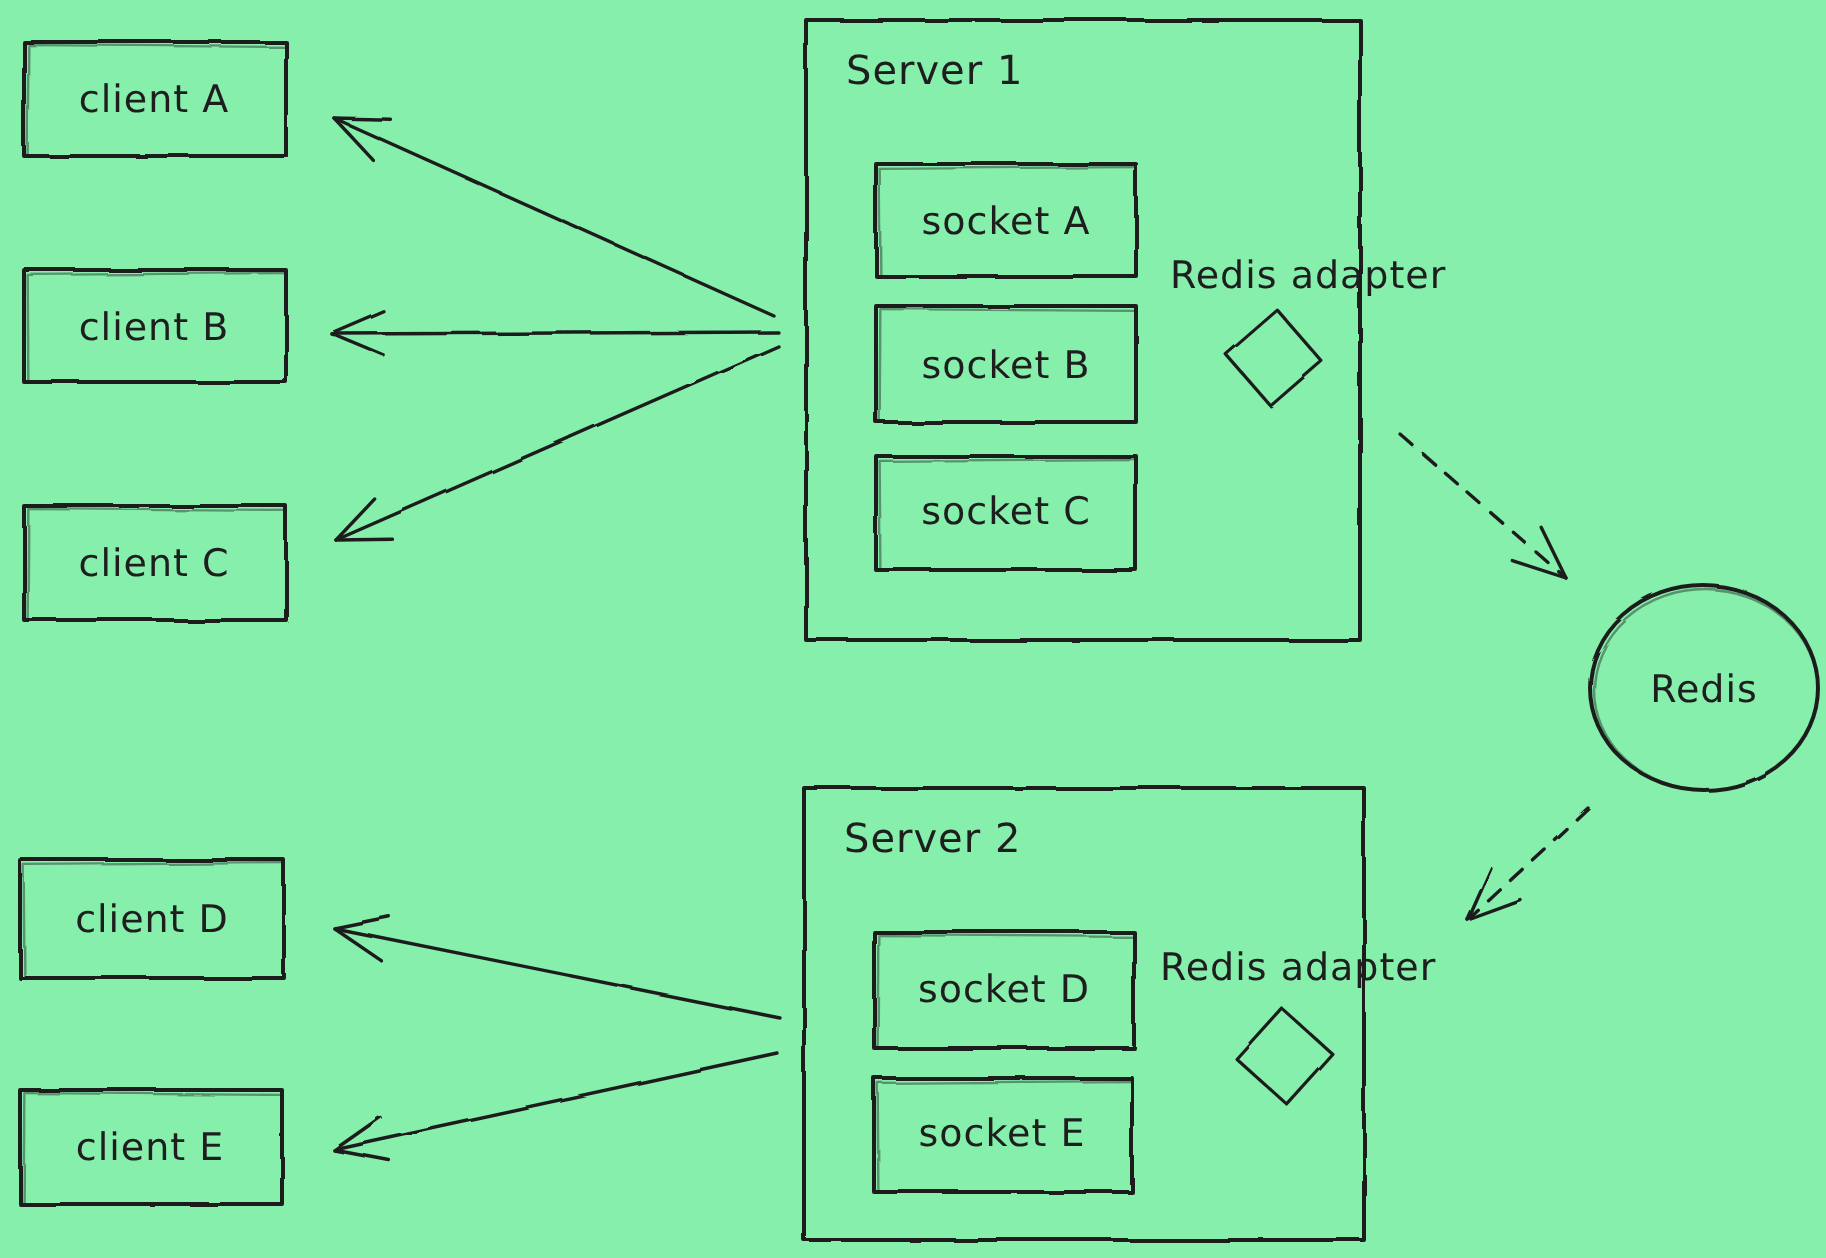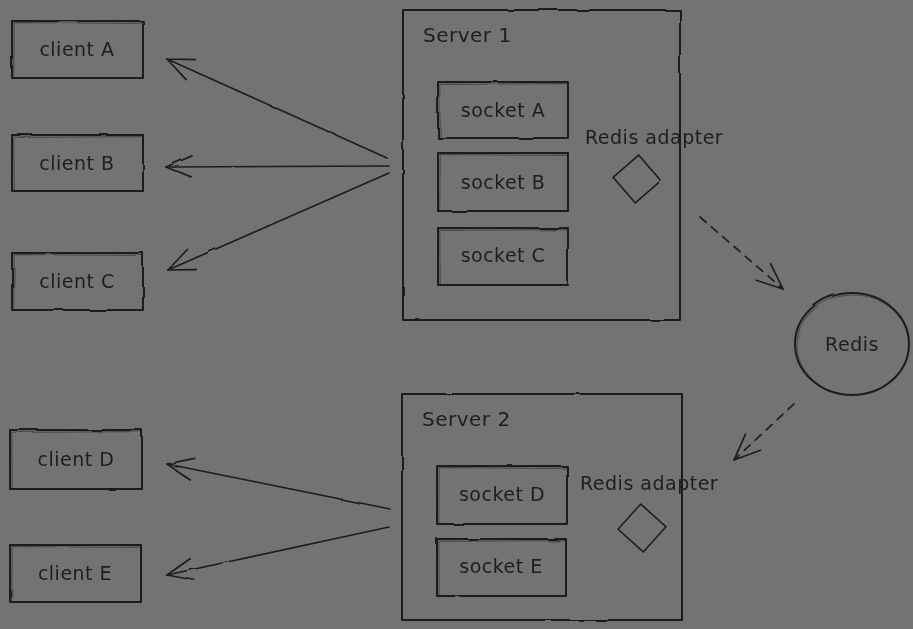--- a/index.html
+++ b/index.html
@@ -1,20 +1,20 @@
 <!DOCTYPE html>
 <html><head>
 <meta charset="utf-8">
 <style>
   html, body { margin: 0; padding: 0; background: #ffffff; }
   .canvas {
     position: relative;
     width: 913px;
     height: 629px;
-    background: #737373;
+    background: #86efac;
     overflow: hidden;
     font-family: "DejaVu Sans", "Liberation Sans", sans-serif;
   }
   svg { display: block; }
   .shape { fill: none; stroke: #1e1e1e; stroke-width: 2; stroke-linejoin: round; stroke-linecap: round; }
   .shape.thin { stroke-width: 1.6; }
   .echo { opacity: 0.45; stroke-width: 1.2; }
   .arrow { fill: none; stroke: #1e1e1e; stroke-width: 1.7; stroke-linecap: round; }
   .dashed { stroke-dasharray: 8 7; }
   .lbl {

